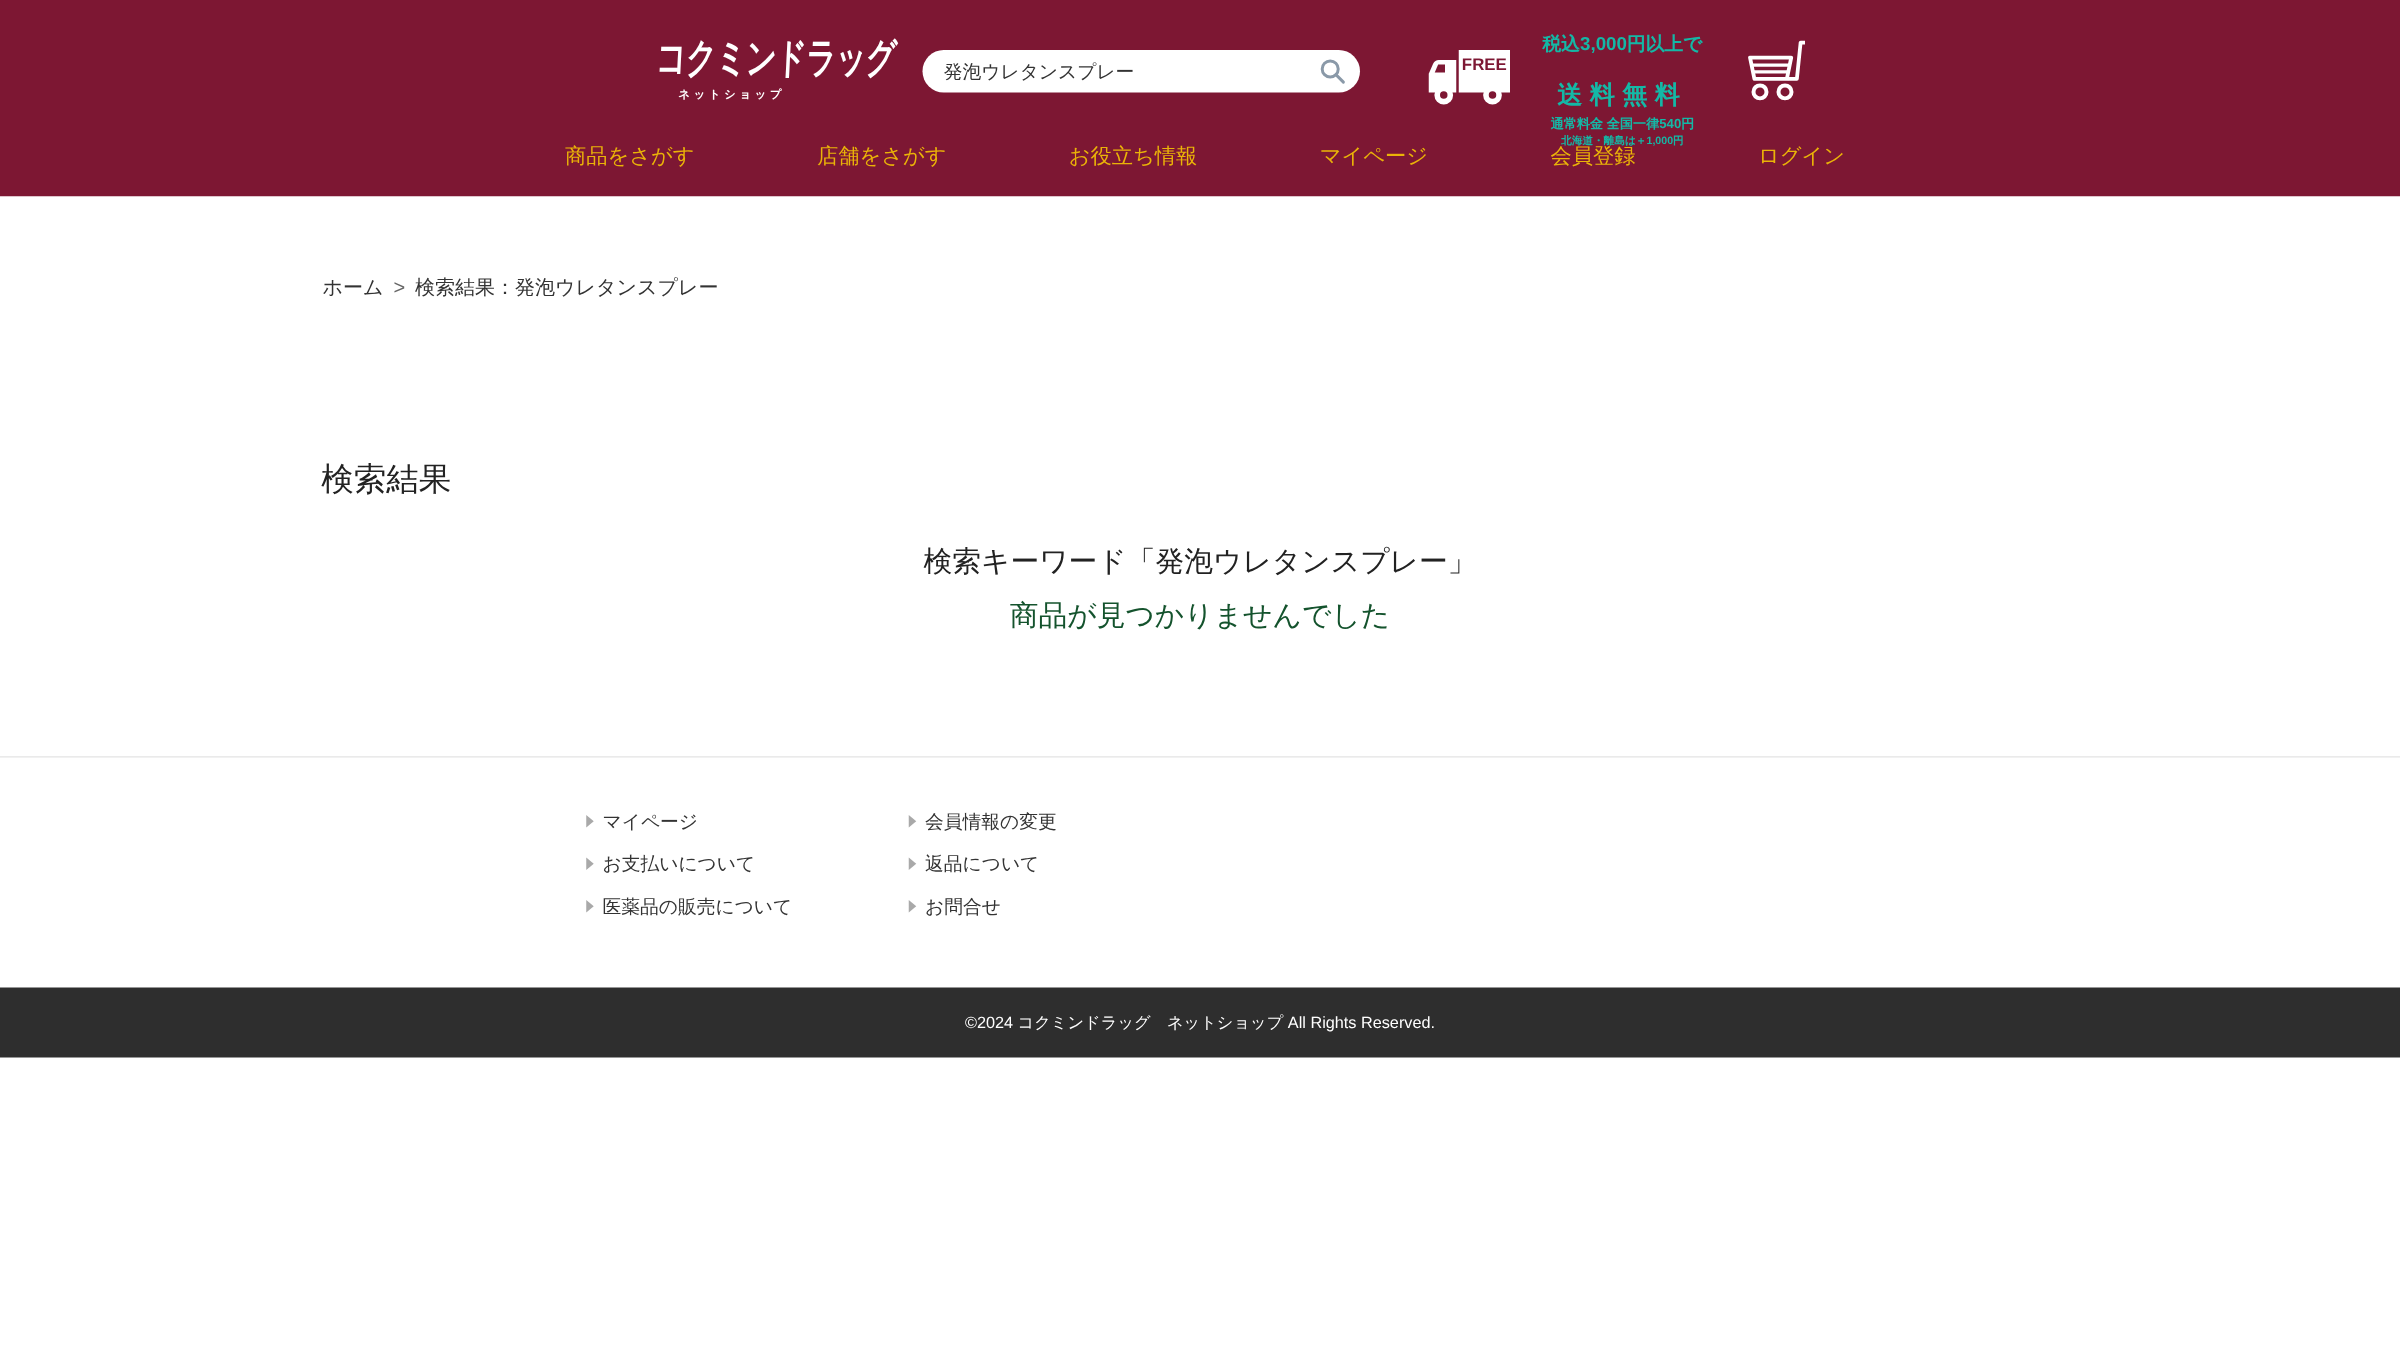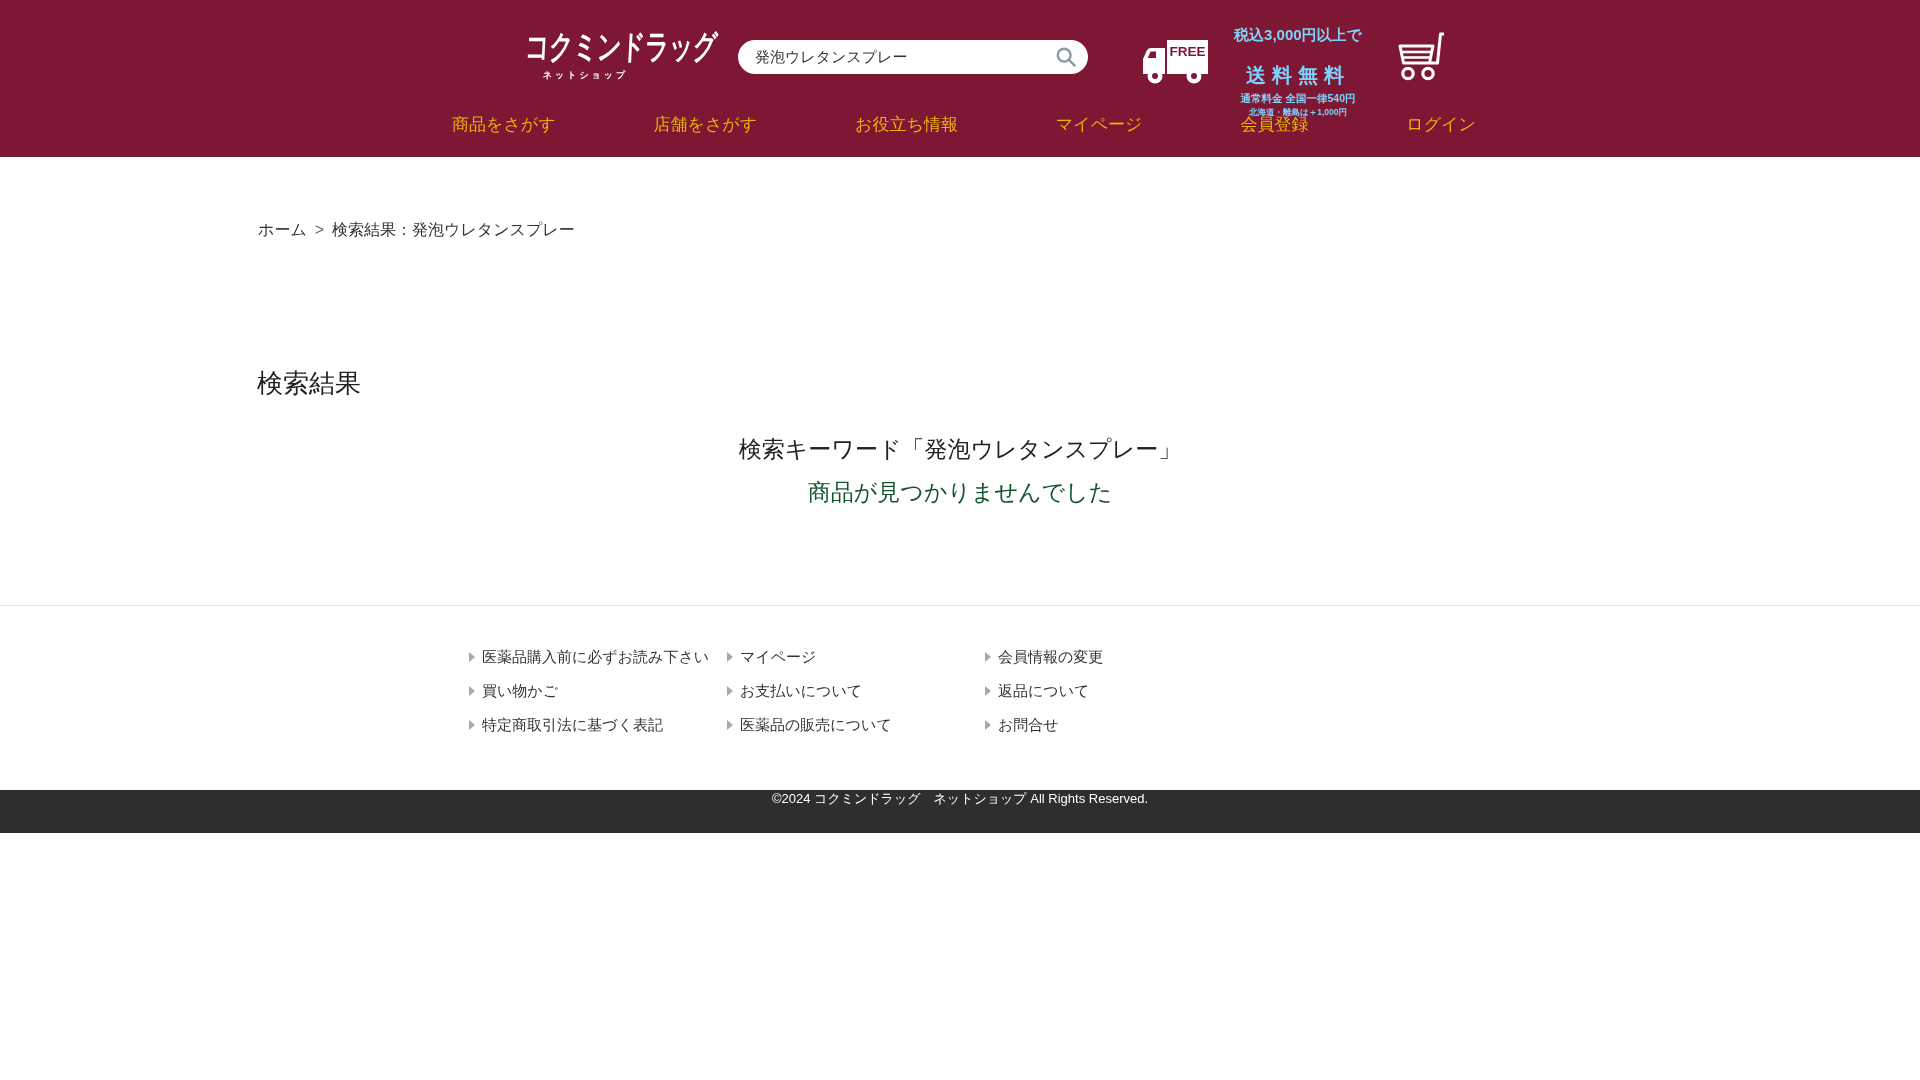--- a/index.html
+++ b/index.html
@@ -17,21 +17,21 @@
 
   .search-box { position:absolute; left:738px; top:40px; width:350px; height:34px;
                 background:#fff; border-radius:17px; }
   .search-input { position:absolute; left:0; top:0; width:100%; height:100%; border:none; outline:none;
                   background:transparent; border-radius:17px; padding:0 44px 0 17px; font-size:15px; color:#333;
                   font-family:"Liberation Sans","DejaVu Sans",sans-serif; }
   .search-icon { position:absolute; right:11px; top:6px; width:22px; height:22px; cursor:pointer; }
 
   .shipping { position:absolute; left:1142px; top:26px; display:flex; align-items:flex-start; }
   .truck-icon { margin-top:12px; }
-  .ship-text { margin-left:8px; width:160px; text-align:center; color:#7dd3fc; }
+  .ship-text { margin-left:8px; width:160px; text-align:center; color:#14b8a6; }
   .ship-line1 { font-size:15px; font-weight:bold; white-space:nowrap; }
   .ship-line2 { font-size:20px; font-weight:bold; letter-spacing:6px; margin-top:17px; white-space:nowrap; }
   .ship-line3 { font-size:10.5px; font-weight:bold; margin-top:3px; white-space:nowrap; }
   .ship-line4 { font-size:8.5px; font-weight:bold; margin-top:1px; white-space:nowrap; }
 
   .cart-btn { position:absolute; left:1393px; top:28px; width:52px; height:54px; cursor:pointer; }
 
   .nav { position:absolute; left:452px; top:113px; width:1024px; display:flex; justify-content:space-between; }
   .nav-item { color:#eab308; font-size:17px; cursor:pointer; white-space:nowrap; }
 
@@ -48,22 +48,22 @@
   
   .footer { position:absolute; left:0; top:605px; width:1920px; height:185px; background:#fff;
             border-top:1px solid #e4e4e4; }
   .footer-cols { position:absolute; left:469px; top:43px; display:flex; }
   .footer-col { width:258px; }
   .footer-link { display:flex; align-items:center; height:16px; margin-bottom:18px;
                  font-size:15px; color:#333; cursor:pointer; white-space:nowrap; }
   .arrow-icon { display:inline-block; width:0; height:0; border-top:5px solid transparent;
                 border-bottom:5px solid transparent; border-left:6px solid #a9a9a9; margin-right:7px; }
 
-  .copyright-bar { position:absolute; left:0; top:790px; width:1920px; height:43px; background:#2e2e2e;
-                   display:flex; align-items:flex-start; justify-content:center; }
+  .copyright-bar { position:absolute; left:0; top:790px; width:1920px; height:56px; background:#2e2e2e;
+                   display:flex; align-items:center; justify-content:center; }
   .copyright-text { color:#fff; font-size:13px; }
 </style>
 </head>
 <body>
 
 <div class="header">
 
   <div class="logo">
     <div class="logo-text">コクミンドラッグ</div>
     <div class="logo-sub">ネットショップ</div>
@@ -119,34 +119,20 @@
   <span class="crumb-home">ホーム</span><span class="crumb-sep">&gt;</span><span>検索結果：発泡ウレタンスプレー</span>
 </div>
 
 <h1 class="page-title">検索結果</h1>
 <div class="keyword-line">検索キーワード「発泡ウレタンスプレー」</div>
 <div class="no-results">商品が見つかりませんでした</div>
 
 <div class="footer">
   <div class="footer-cols">
 
-    <div class="footer-col">
-      <div class="footer-link">
-        <span class="arrow-icon"></span>
-        <span>医薬品購入前に必ずお読み下さい</span>
-        </div>
-      <div class="footer-link">
-        <span class="arrow-icon"></span>
-        <span>買い物かご</span>
-        </div>
-      <div class="footer-link">
-        <span class="arrow-icon"></span>
-        <span>特定商取引法に基づく表記</span>
-        </div>
-    </div>
 
     <div class="footer-col">
       <div class="footer-link">
         <span class="arrow-icon"></span>
         <span>マイページ</span>
         </div>
       <div class="footer-link">
         <span class="arrow-icon"></span>
         <span>お支払いについて</span>
         </div>

